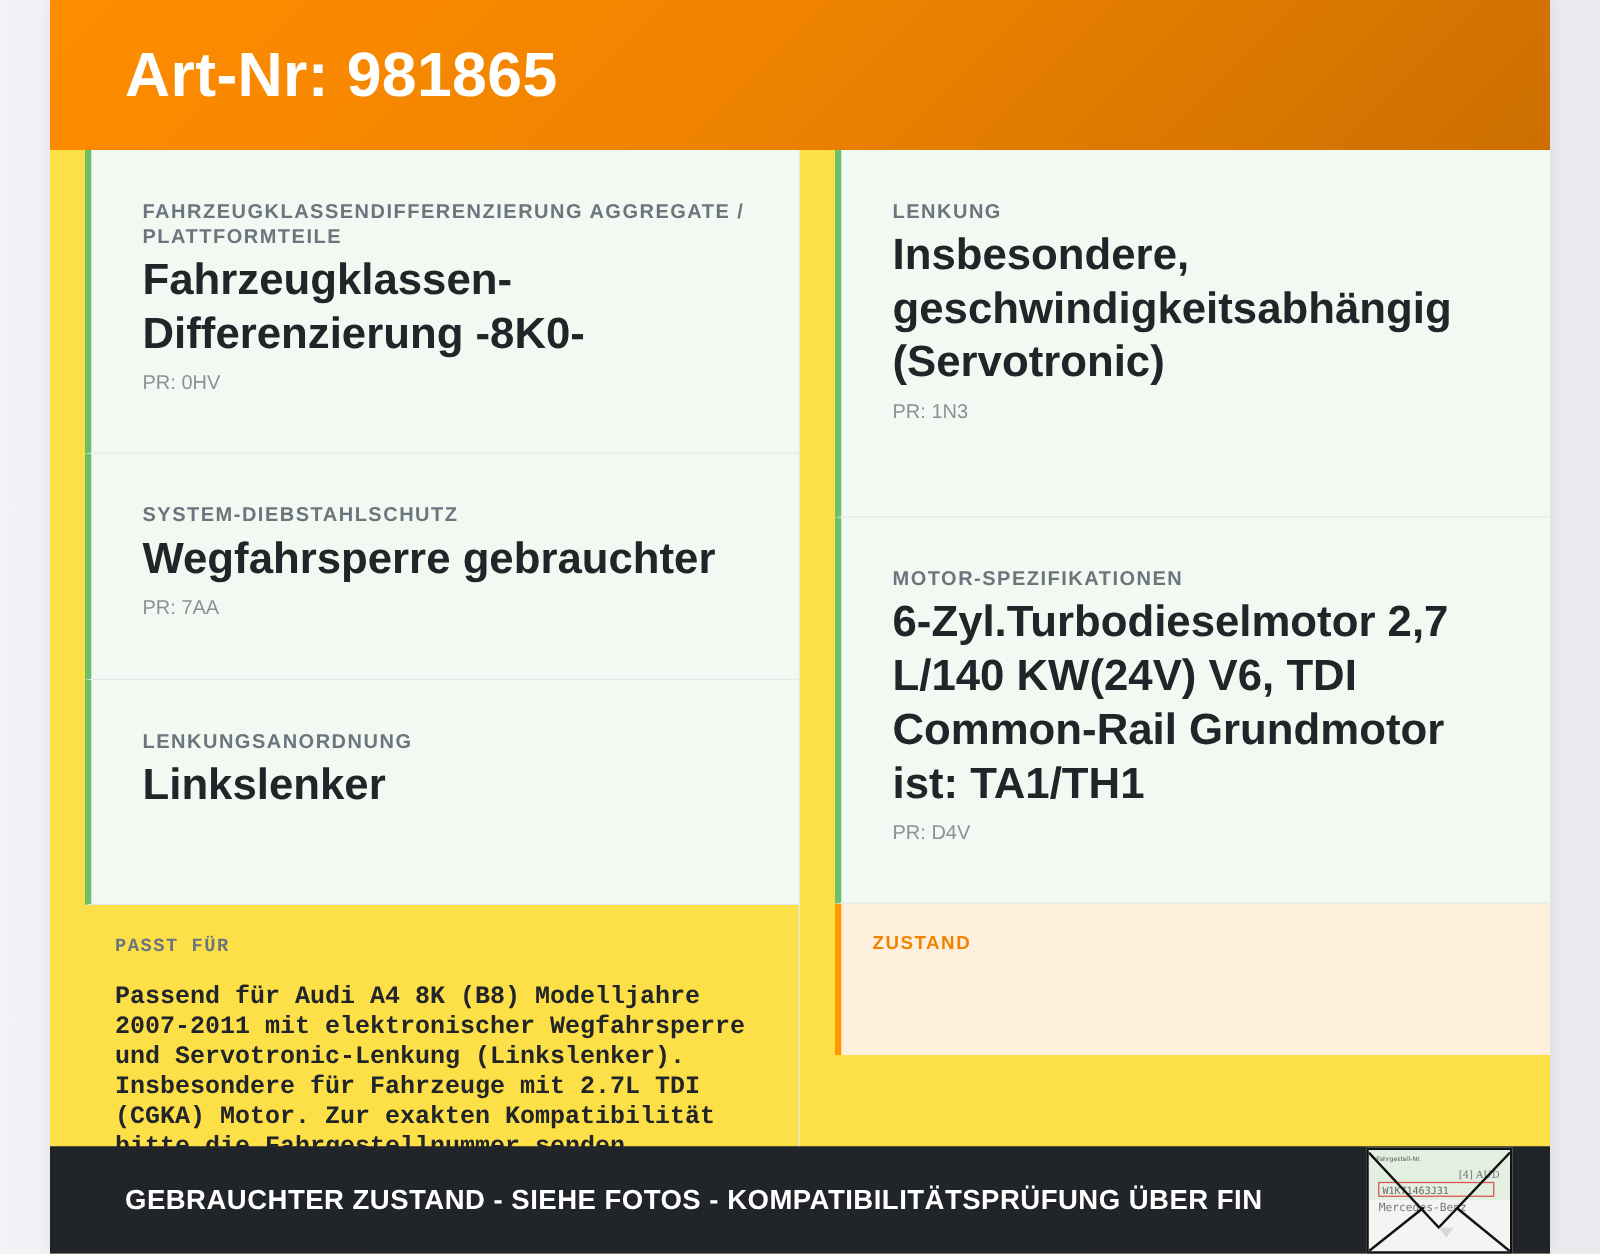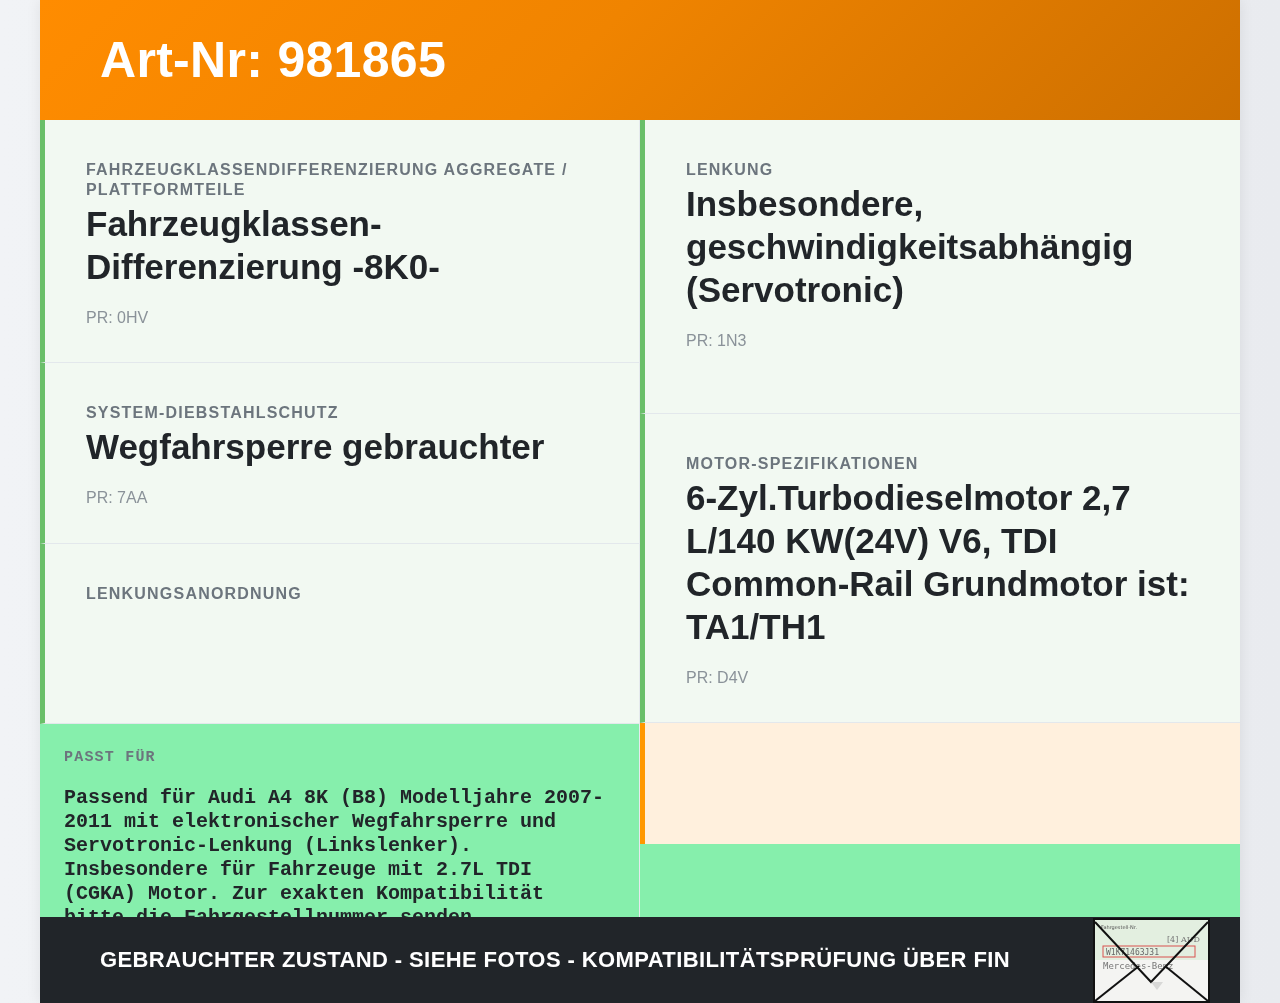--- a/index.html
+++ b/index.html
@@ -4,51 +4,51 @@
   <style>
     * { box-sizing: border-box; margin: 0; padding: 0; }
     html, body { width: 1280px; height: 1003px; overflow: hidden; }
     body {
       background: linear-gradient(90deg, #f1f3f6 0%, #e9ebef 100%);
       font-family: "Liberation Sans", "DejaVu Sans", sans-serif;
       position: relative;
     }
     .page {
       position: absolute; left: 40px; top: 0; width: 1200px; height: 1003px;
-      background: #86efac;
+      background: #fde047;
       box-shadow: 0 0 14px rgba(0,0,0,0.08);
     }
     .header {
       height: 120px;
       background: linear-gradient(135deg, #ff8c00 0%, #f08400 45%, #cc6f00 100%);
       display: flex; align-items: center; padding-left: 60px;
     }
     .header h1 {
       color: #ffffff; font-size: 50px; font-weight: 700; letter-spacing: 0.3px;
       font-family: "Liberation Sans", "DejaVu Sans", sans-serif;
     }
     .grid { display: flex; width: 1200px; }
-    .col { width: 600px; }
+    .col { width: 600px; padding-left: 28px; }
     .col.left { border-right: 1px solid #e6eaee; }
     .card {
       background: #f2f9f2;
       border-left: 5px solid #6abf69;
       border-bottom: 1px solid #e3e8ec;
       padding: 40px 40px 0 41px;
     }
     .card .label {
       font-size: 16px; font-weight: 700; color: #6c757d; letter-spacing: 1.2px;
       text-transform: uppercase; line-height: 20px;
     }
     .card .value {
       font-size: 35px; font-weight: 700; color: #212529; line-height: 43px;
       margin-top: 2px;
     }
     .card .pr {
-      font-size: 16px; color: #8a9299; margin-top: 20px; line-height: 20px;
+      font-size: 16px; color: #8a9299; margin-top: 9px; line-height: 20px;
     }
     .c1 { height: 243px; }
     .c2 { height: 181px; }
     .c3 { height: 180px; }
     .c4 { height: 294px; }
     .c5 { height: 309px; }
     .fits { padding: 24px 24px 0 24px; height: 193px; font-family: Liberation Mono, monospace; }
     .fits .label {
       font-size: 15px; font-weight: 700; color: #6c757d; letter-spacing: 1.2px; line-height: 20px;
     }
@@ -95,39 +95,41 @@
         <div class="value">Fahrzeugklassen-Differenzierung -8K0-</div>
         <div class="pr">PR: 0HV</div>
       </div>
       <div class="card c2">
         <div class="label">SYSTEM-DIEBSTAHLSCHUTZ</div>
         <div class="value">Wegfahrsperre gebrauchter</div>
         <div class="pr">PR: 7AA</div>
       </div>
       <div class="card c3">
         <div class="label">LENKUNGSANORDNUNG</div>
+        <div class="value">Linkslenker</div>
       </div>
       <div class="fits">
         <div class="label">PASST FÜR</div>
         <div class="text">Passend für Audi A4 8K (B8) Modelljahre 2007-2011 mit elektronischer Wegfahrsperre und Servotronic-Lenkung (Linkslenker). Insbesondere für Fahrzeuge mit 2.7L TDI (CGKA) Motor. Zur exakten Kompatibilität bitte die Fahrgestellnummer senden.</div>
       </div>
     </div>
 
     <div class="col right">
       <div class="card c4">
         <div class="label">LENKUNG</div>
         <div class="value">Insbesondere, geschwindigkeitsabhängig (Servotronic)</div>
         <div class="pr">PR: 1N3</div>
       </div>
       <div class="card c5">
         <div class="label">MOTOR-SPEZIFIKATIONEN</div>
         <div class="value">6-Zyl.Turbodieselmotor 2,7 L/140 KW(24V) V6, TDI Common-Rail Grundmotor ist: TA1/TH1</div>
         <div class="pr">PR: D4V</div>
       </div>
       <div class="condition">
+        <div class="label">ZUSTAND</div>
       </div>
     </div>
   </div>
 
   <div class="footer">
     <div class="text">GEBRAUCHTER ZUSTAND - SIEHE FOTOS - KOMPATIBILITÄTSPRÜFUNG ÜBER FIN</div>
     <div class="fin-icon">
       <svg width="113" height="81" viewBox="0 0 113 81">
         <rect x="0" y="0" width="113" height="40" fill="#e3efe0"></rect>
         <text x="6" y="9" font-size="5" fill="#555" font-family="DejaVu Sans, sans-serif">Fahrgestell-Nr.</text>

